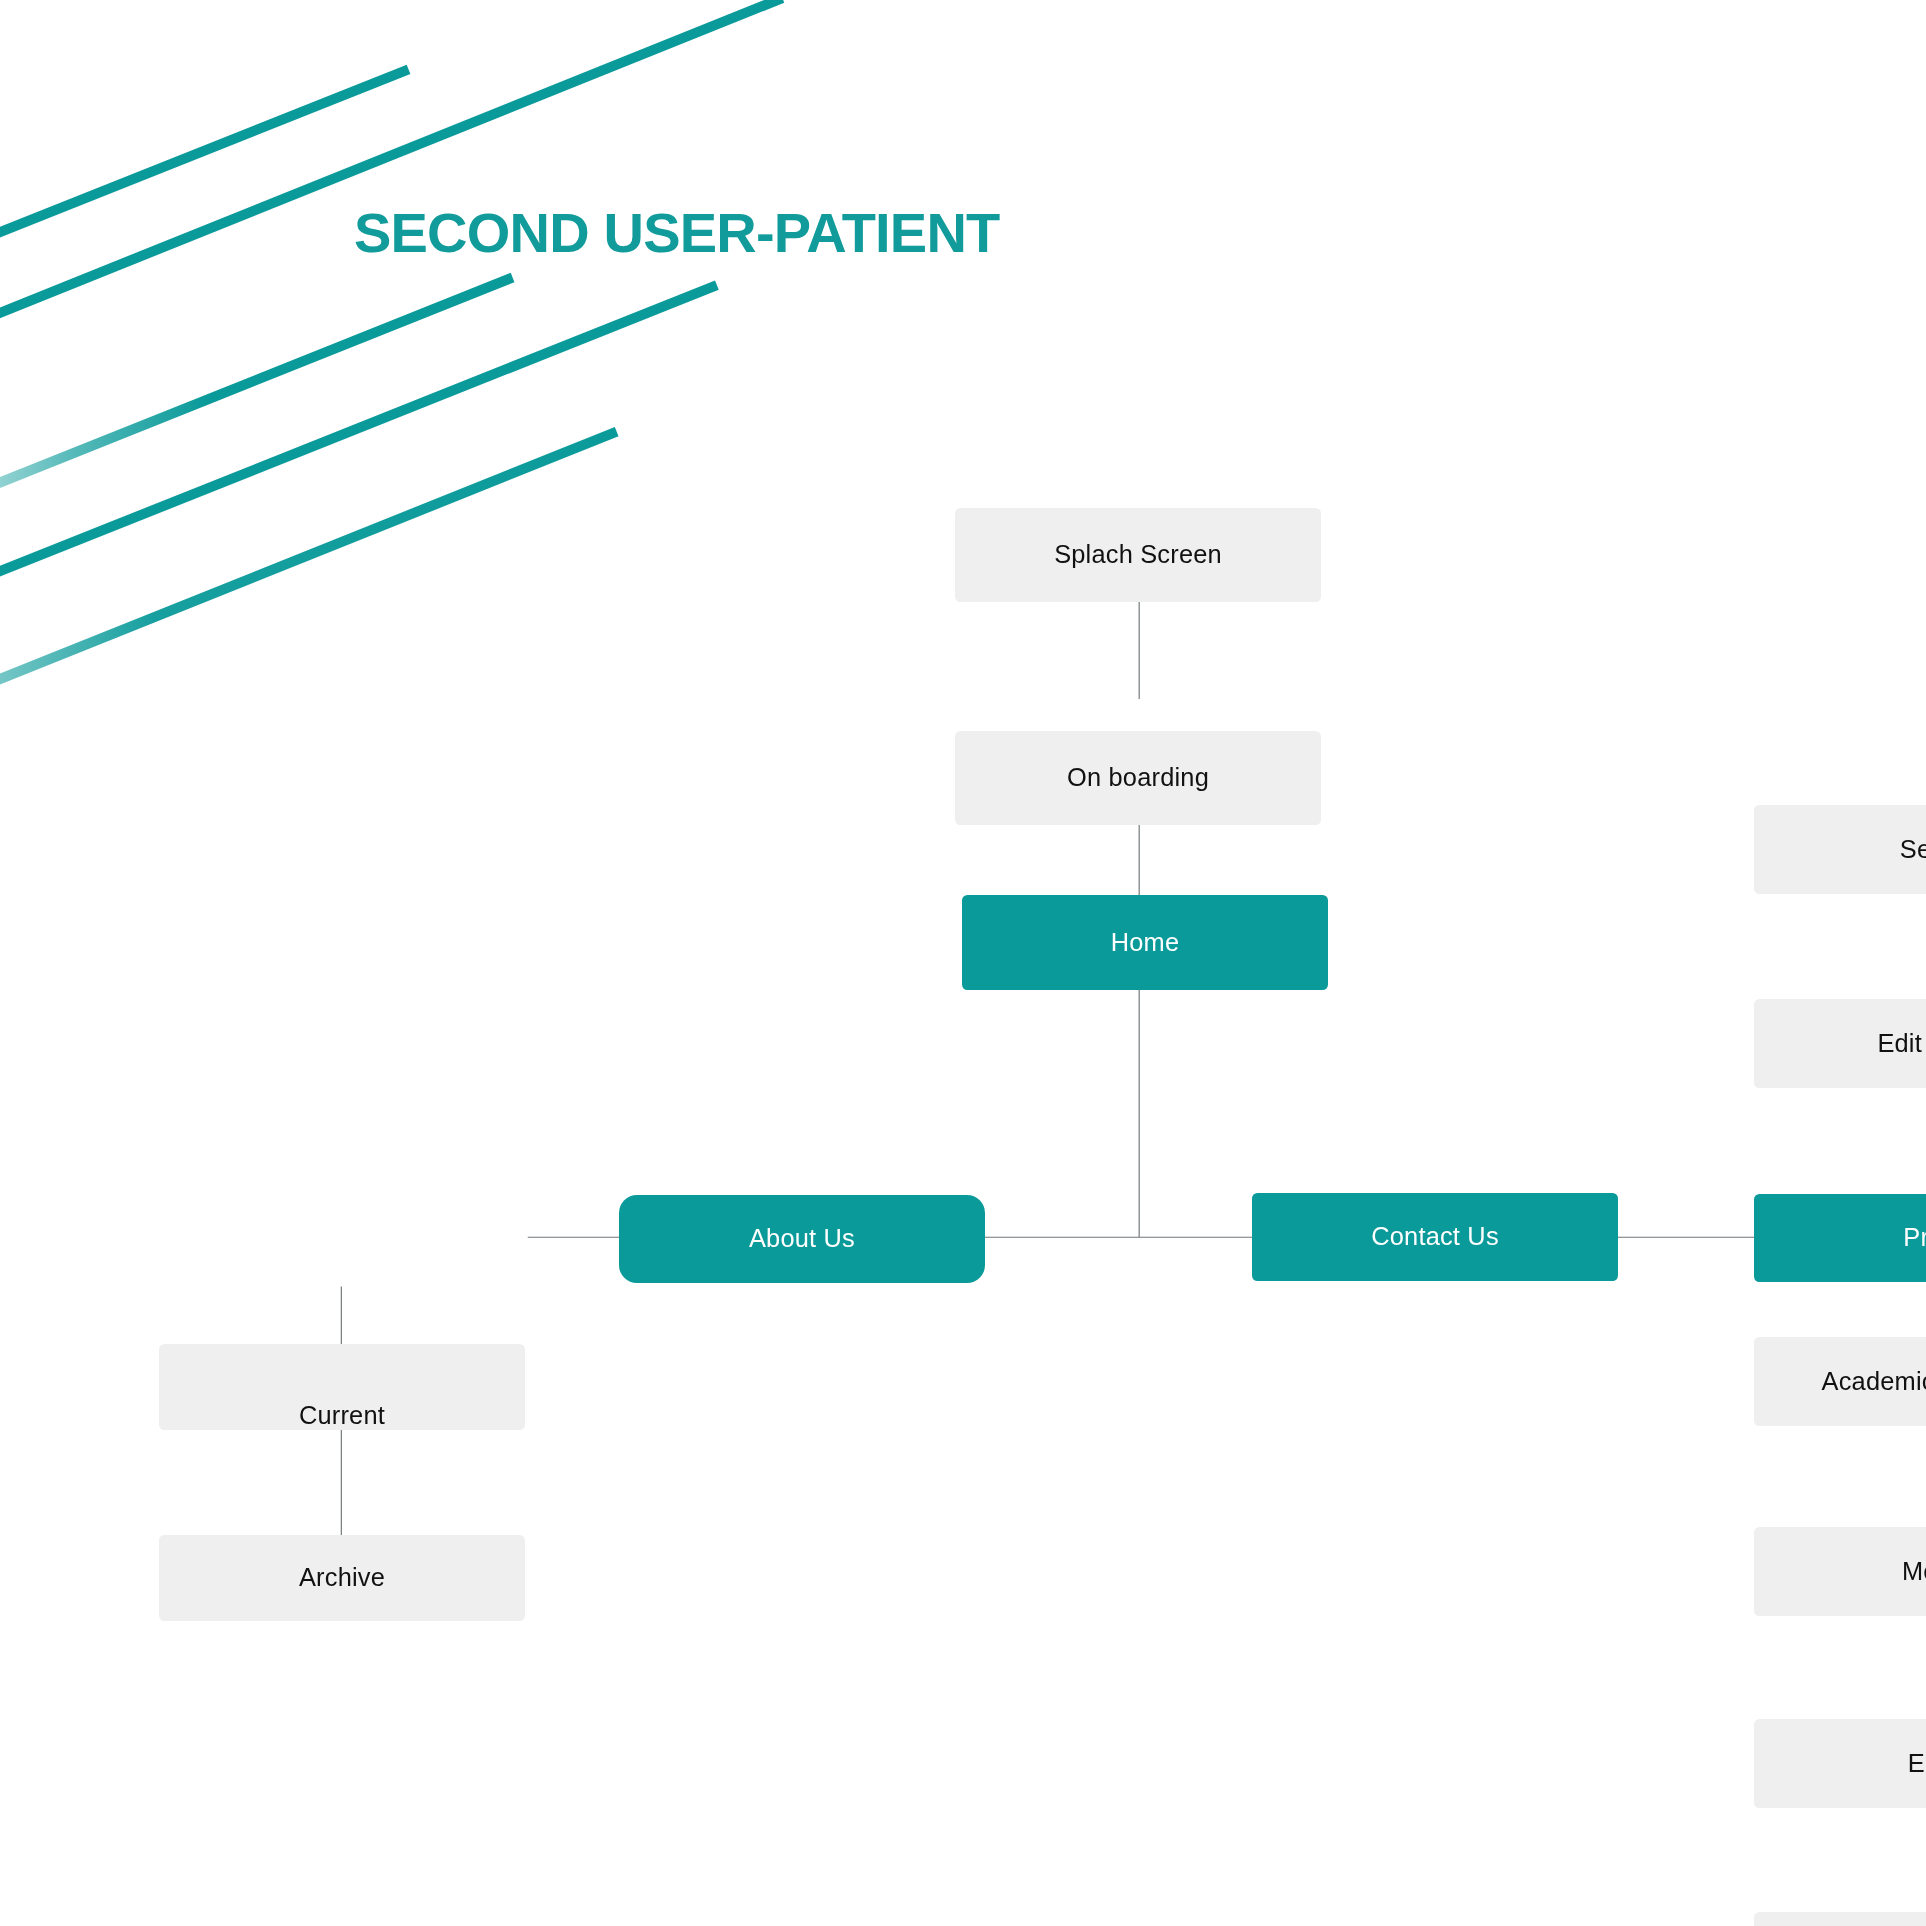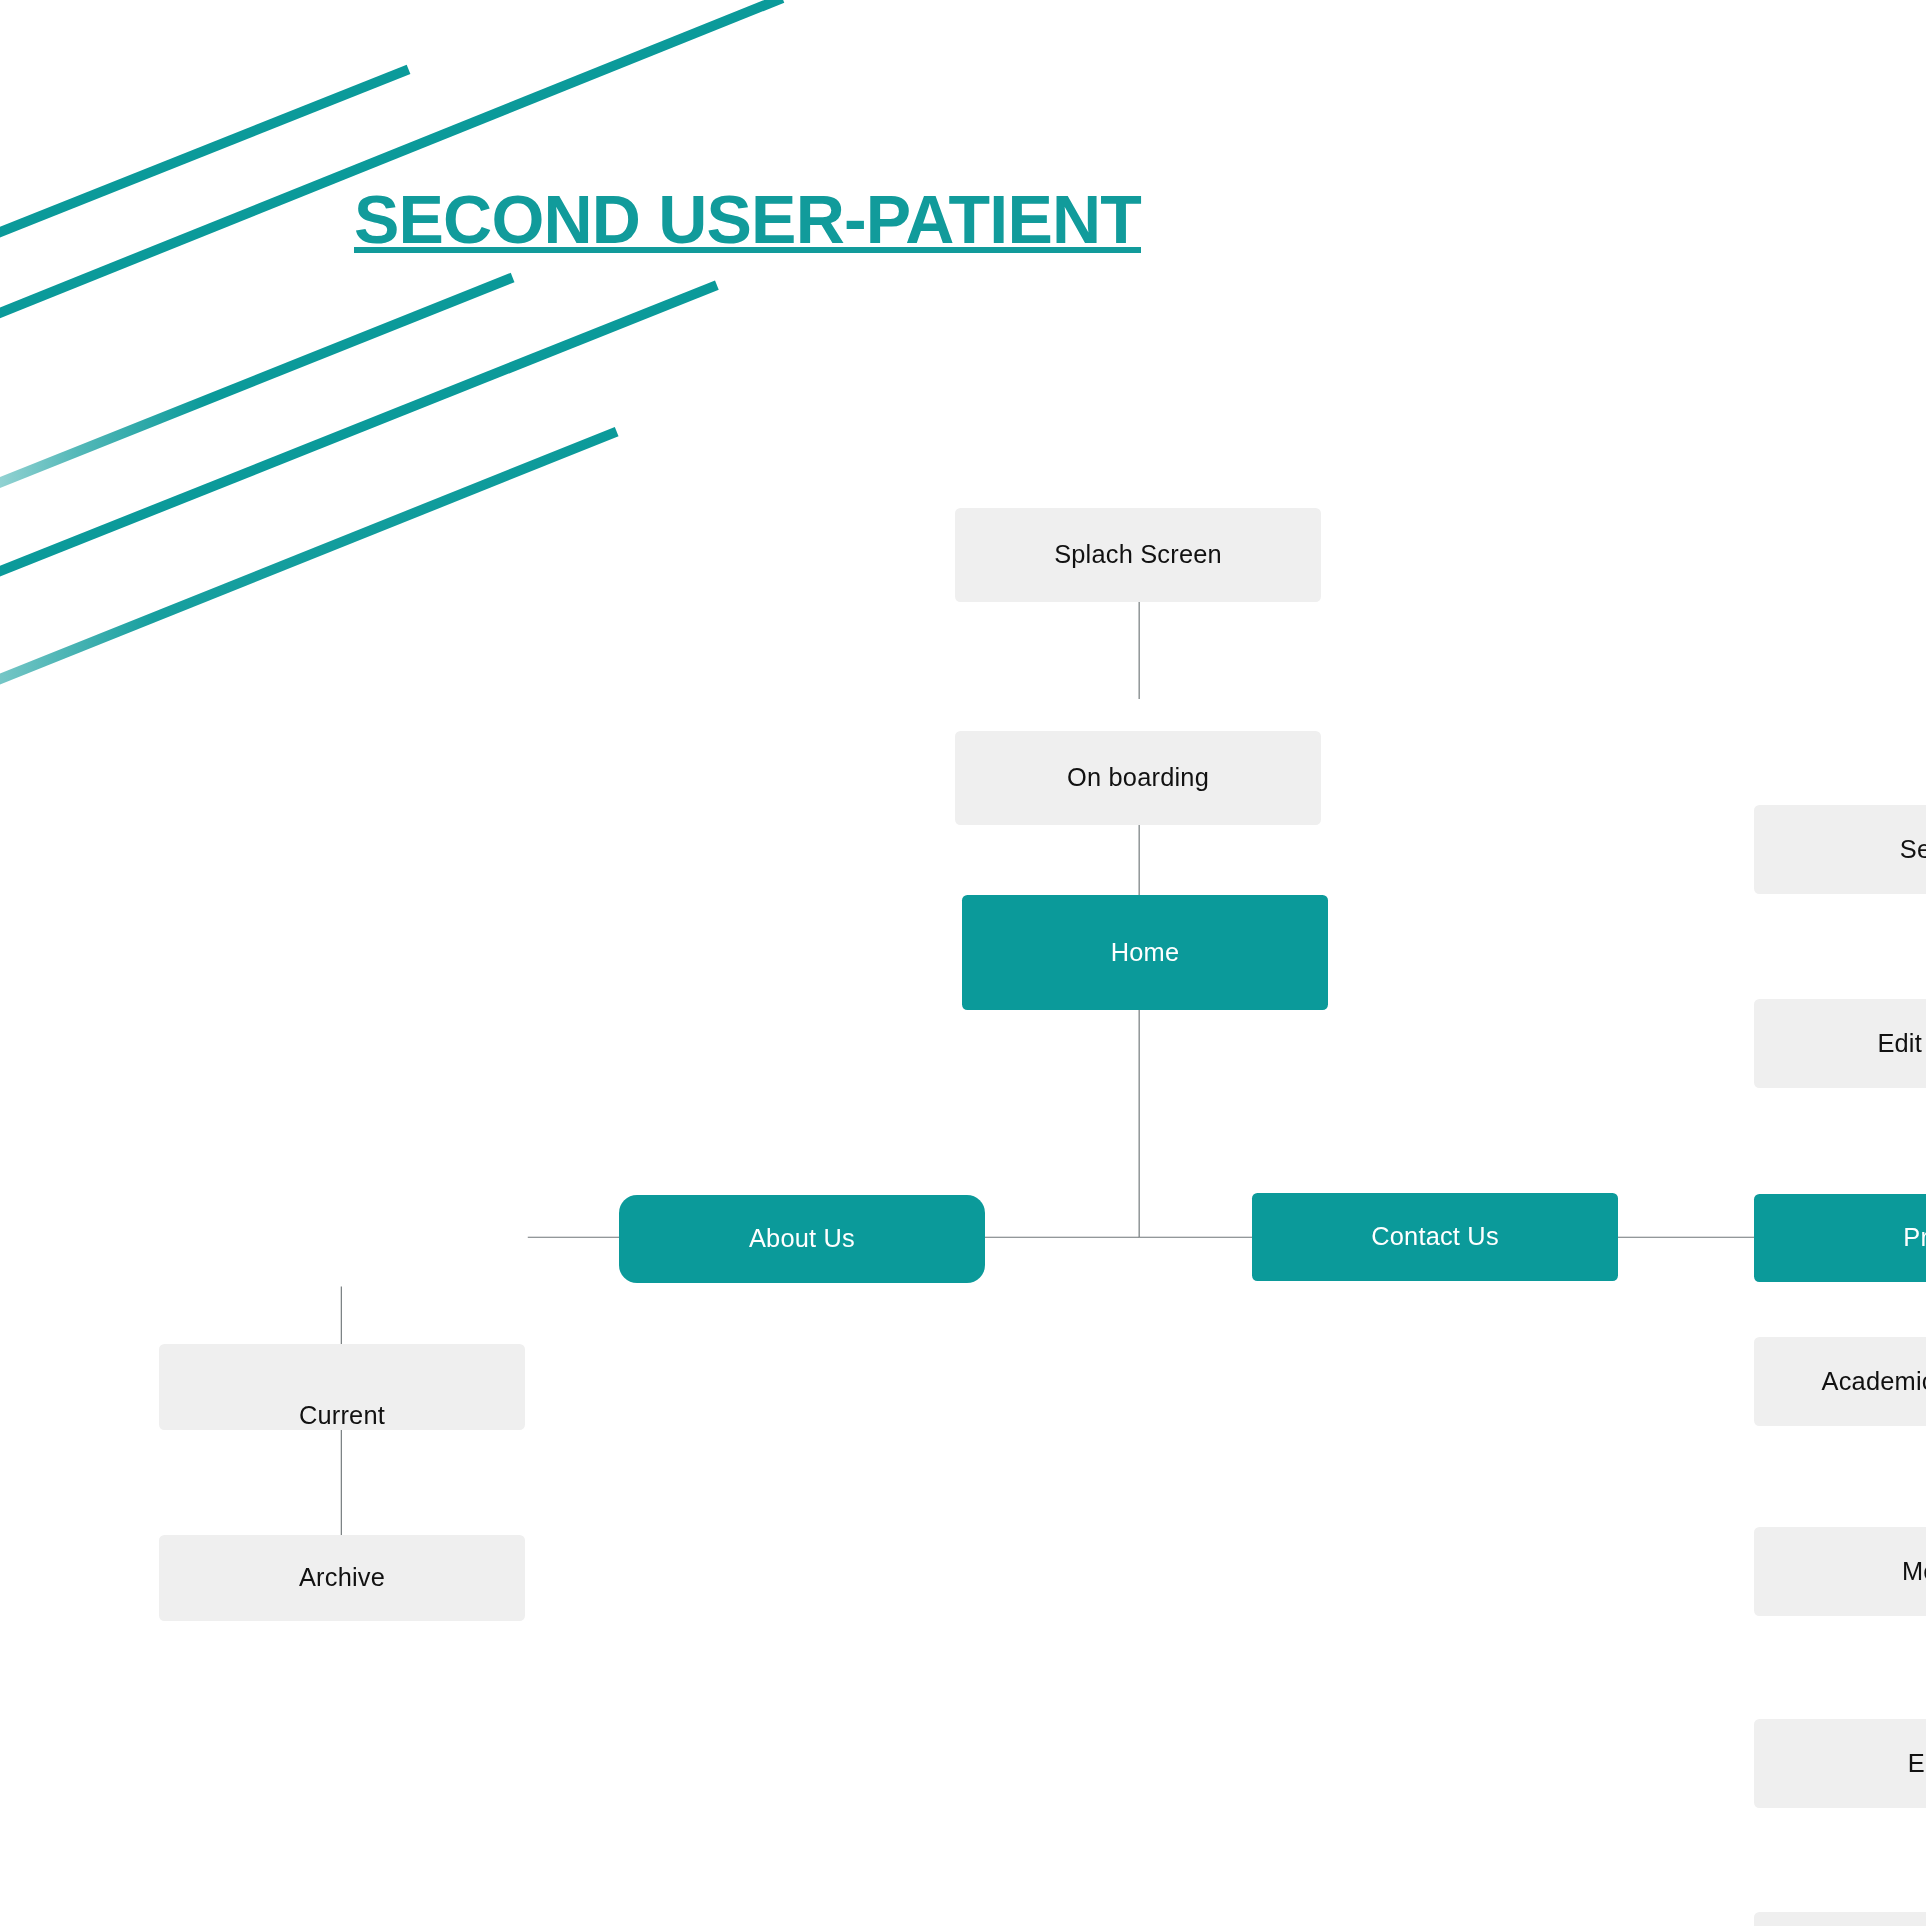--- a/index.html
+++ b/index.html
@@ -23,28 +23,27 @@
     top: 0;
     width: 925px;
     height: 1002px;
     pointer-events: none;
   }
 
   
   #page-title {
     position: absolute;
     left: 354px;
-    top: 180px;
-    font-size: 68px;
+    top: 200px;
+    font-size: 56px;
     font-weight: 700;
     letter-spacing: -0.8px;
     color: #119B9B;
     font-family: "Liberation Sans", sans-serif;
     white-space: nowrap;
-    text-decoration: underline;
   }
 
   
   #links {
     position: absolute;
     left: 0;
     top: 0;
     width: 2219px;
     height: 2449px;
     pointer-events: none;
@@ -130,21 +129,21 @@
   </svg>
 
   <div class="node gray" style="left:955px; top:508px; width:366px; height:94px;">
     <span>Splach Screen</span>
   </div>
 
   <div class="node gray" style="left:955px; top:731px; width:366px; height:94px;">
     <span>On boarding</span>
   </div>
 
-  <div class="node teal" style="left:962px; top:895px; width:366px; height:115px;">
+  <div class="node teal" style="left:962px; top:895px; width:366px; height:95px;">
     <span>Home</span>
   </div>
 
 
   <div class="node teal" style="left:619px; top:1195px; width:366px; height:88px;border-radius:18px;">
     <span>About  Us</span>
   </div>
 
   <div class="node teal" style="left:1252px; top:1193px; width:366px; height:88px;">
     <span>Contact  Us</span>

